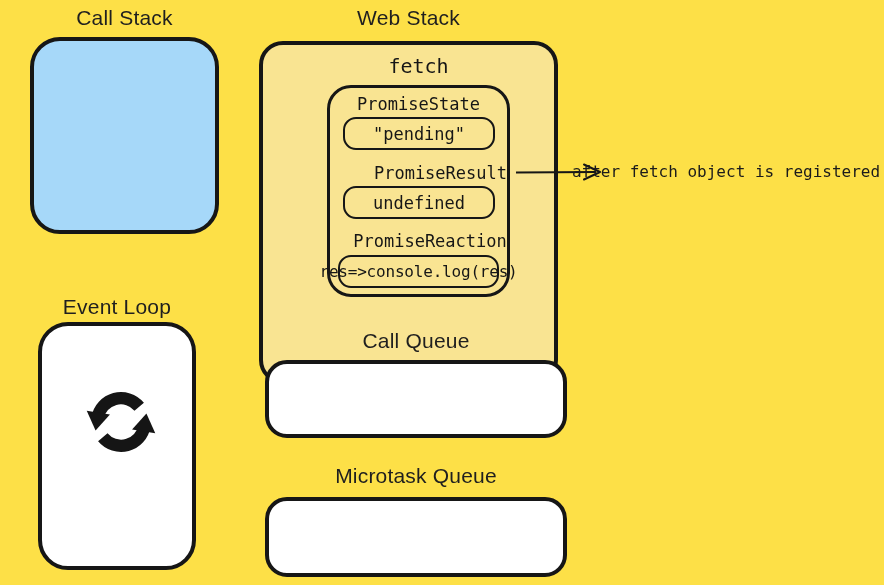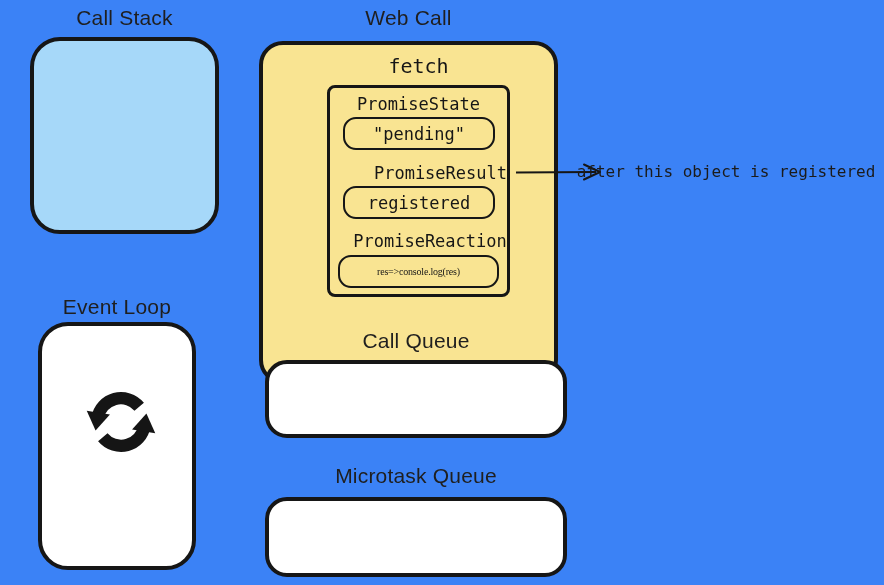--- a/index.html
+++ b/index.html
@@ -3,21 +3,21 @@
 <meta charset="utf-8">
 <style>
   * { margin: 0; padding: 0; box-sizing: border-box; }
   html, body { background: #ffffff; }
   body { font-family: "Liberation Sans", sans-serif; }
 
   .canvas {
     position: relative;
     width: 884px;
     height: 585px;
-    background: #3b82f6;
+    background: #fde047;
     overflow: hidden;
   }
 
   .heading {
     position: absolute;
     text-align: center;
     font-size: 21px;
     font-weight: 500;
     color: #1f1f1f;
     letter-spacing: 0.2px;
@@ -64,21 +64,21 @@
     text-align: center;
     font-size: 20px;
     font-weight: 500;
   }
 
   .promise-container {
     position: absolute;
     left: 64px; top: 40px;
     width: 183px; height: 212px;
     border: 3px solid #161616;
-    border-radius: 8px;
+    border-radius: 24px;
     background: transparent;
   }
 
   .field-label {
     position: absolute;
     left: 0; width: 100%;
     text-align: center;
     font-size: 17px;
   }
 
@@ -86,21 +86,21 @@
     position: absolute;
     border: 2.5px solid #161616;
     border-radius: 13px;
     display: flex;
     align-items: center;
     justify-content: center;
     font-size: 17px;
     background: transparent;
   }
 
-  .value-box.small-text { font-size: 10px; letter-spacing: -0.2px; font-family: Liberation Serif, serif; }
+  .value-box.small-text { font-size: 16px; letter-spacing: -0.2px; }
 
   .annotation {
     position: absolute;
     left: 570px; top: 161px;
     width: 312px;
     text-align: center;
     font-size: 16px;
     line-height: 21px;
     color: #1b1b1b;
   }
@@ -118,52 +118,52 @@
   }
 </style>
 </head>
 <body>
 
 <div class="canvas">
 
   <div class="heading" style="left:30px; top:6px; width:189px;">Call Stack</div>
   <div class="box call-stack-box"></div>
 
-  <div class="heading" style="left:259px; top:6px; width:299px;">Web Call</div>
+  <div class="heading" style="left:259px; top:6px; width:299px;">Web Stack</div>
   <div class="box web-apis-box">
 
     <div class="mono fetch-label">fetch</div>
 
     <div class="promise-container">
 
       <div class="mono field-label" style="top:6px;">PromiseState</div>
       <div class="mono value-box" style="left:13px; top:29px; width:152px; height:33px;">
         <span>"pending"</span>
       </div>
 
       <div class="mono field-label" style="top:75px;text-align:right;">PromiseResult</div>
       <div class="mono value-box" style="left:13px; top:98px; width:152px; height:33px;">
-        <span>registered</span>
+        <span>undefined</span>
       </div>
 
       <div class="mono field-label" style="top:143px;padding-left:23px;">PromiseReaction</div>
       <div class="mono value-box small-text" style="left:8px; top:167px; width:161px; height:33px;">
         <span>res=&gt;console.log(res)</span>
       </div>
 
     </div>
   </div>
 
   <svg class="overlay-svg" width="884" height="585" viewBox="0 0 884 585">
     <line x1="516" y1="172.5" x2="596" y2="172" stroke="#161616" stroke-width="2"></line>
     <polyline points="584,164.5 600,172 584,179.5" fill="none" stroke="#161616" stroke-width="2" stroke-linecap="round" stroke-linejoin="round"></polyline>
   </svg>
 
   <div class="mono annotation">
-    <div>after this object is registered</div>
+    <div>after fetch object is registered</div>
   </div>
 
   <div class="heading" style="left:38px; top:295px; width:158px;">Event Loop</div>
   <div class="box event-loop-box"></div>
   <svg class="loop-icon" viewBox="0 0 100 100">
     <g stroke="#151515" stroke-width="15" fill="none">
       <path d="M 72.2 31.4 A 29 29 0 0 0 21.4 45.0"></path>
       <path d="M 27.8 68.6 A 29 29 0 0 0 78.6 55.0"></path>
     </g>
     <g fill="#151515" stroke="none">

